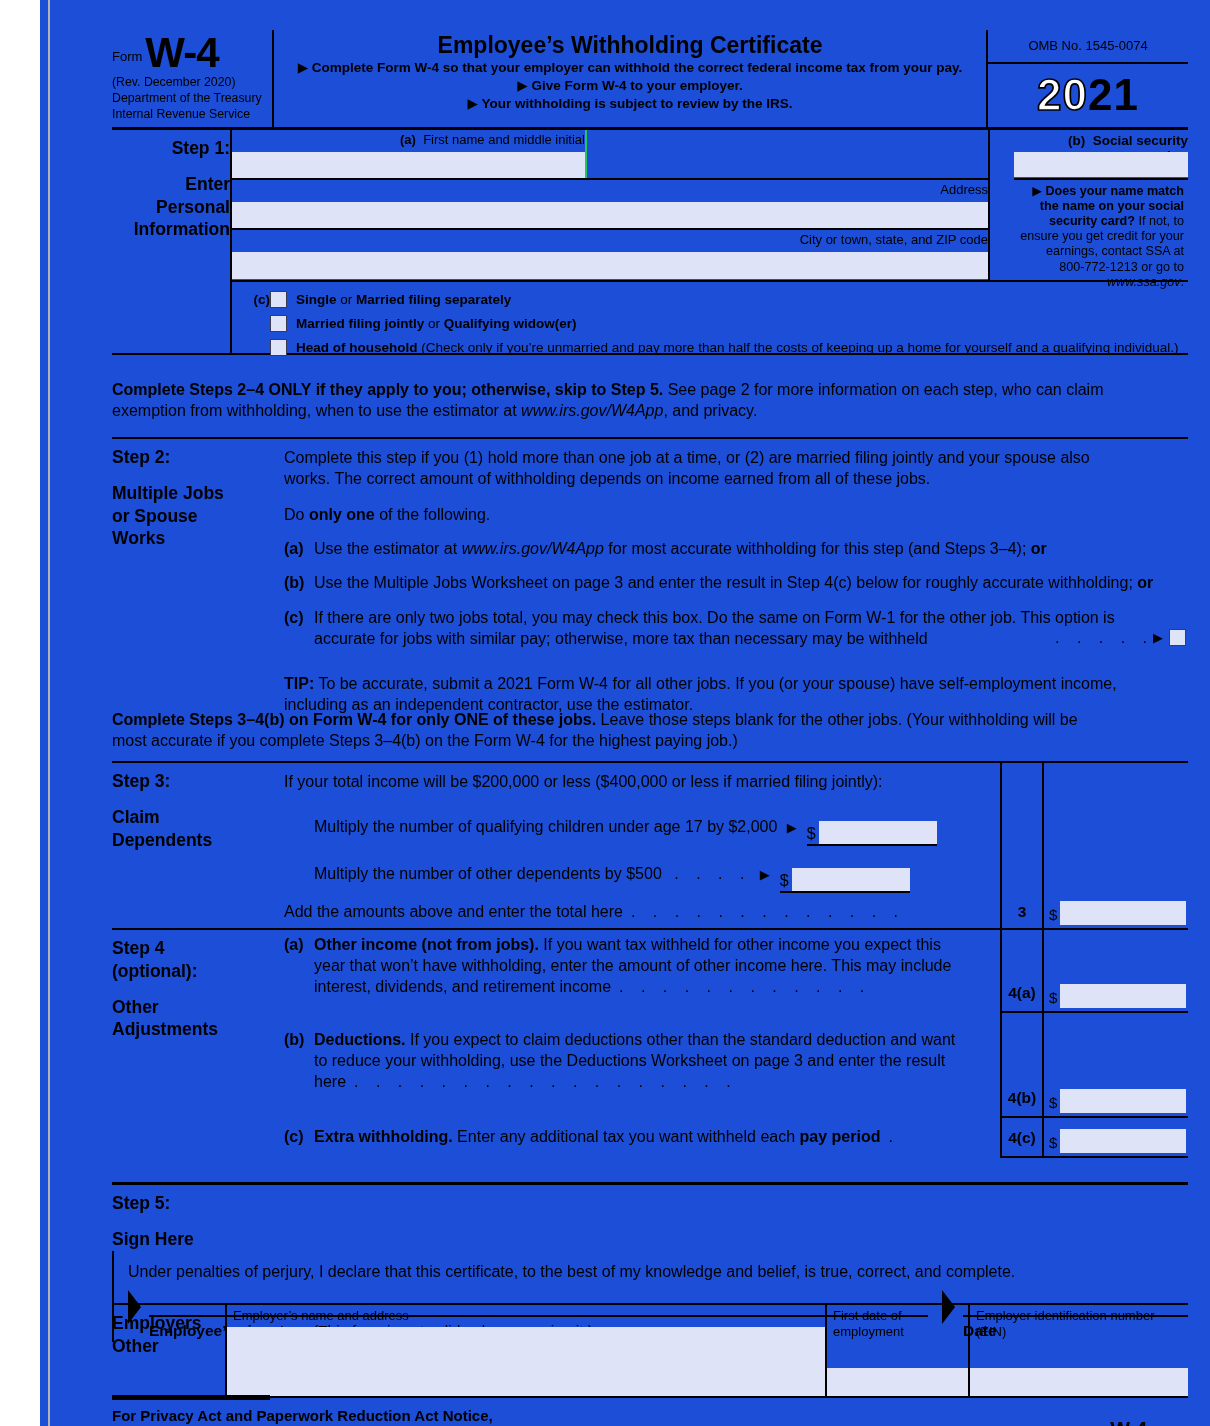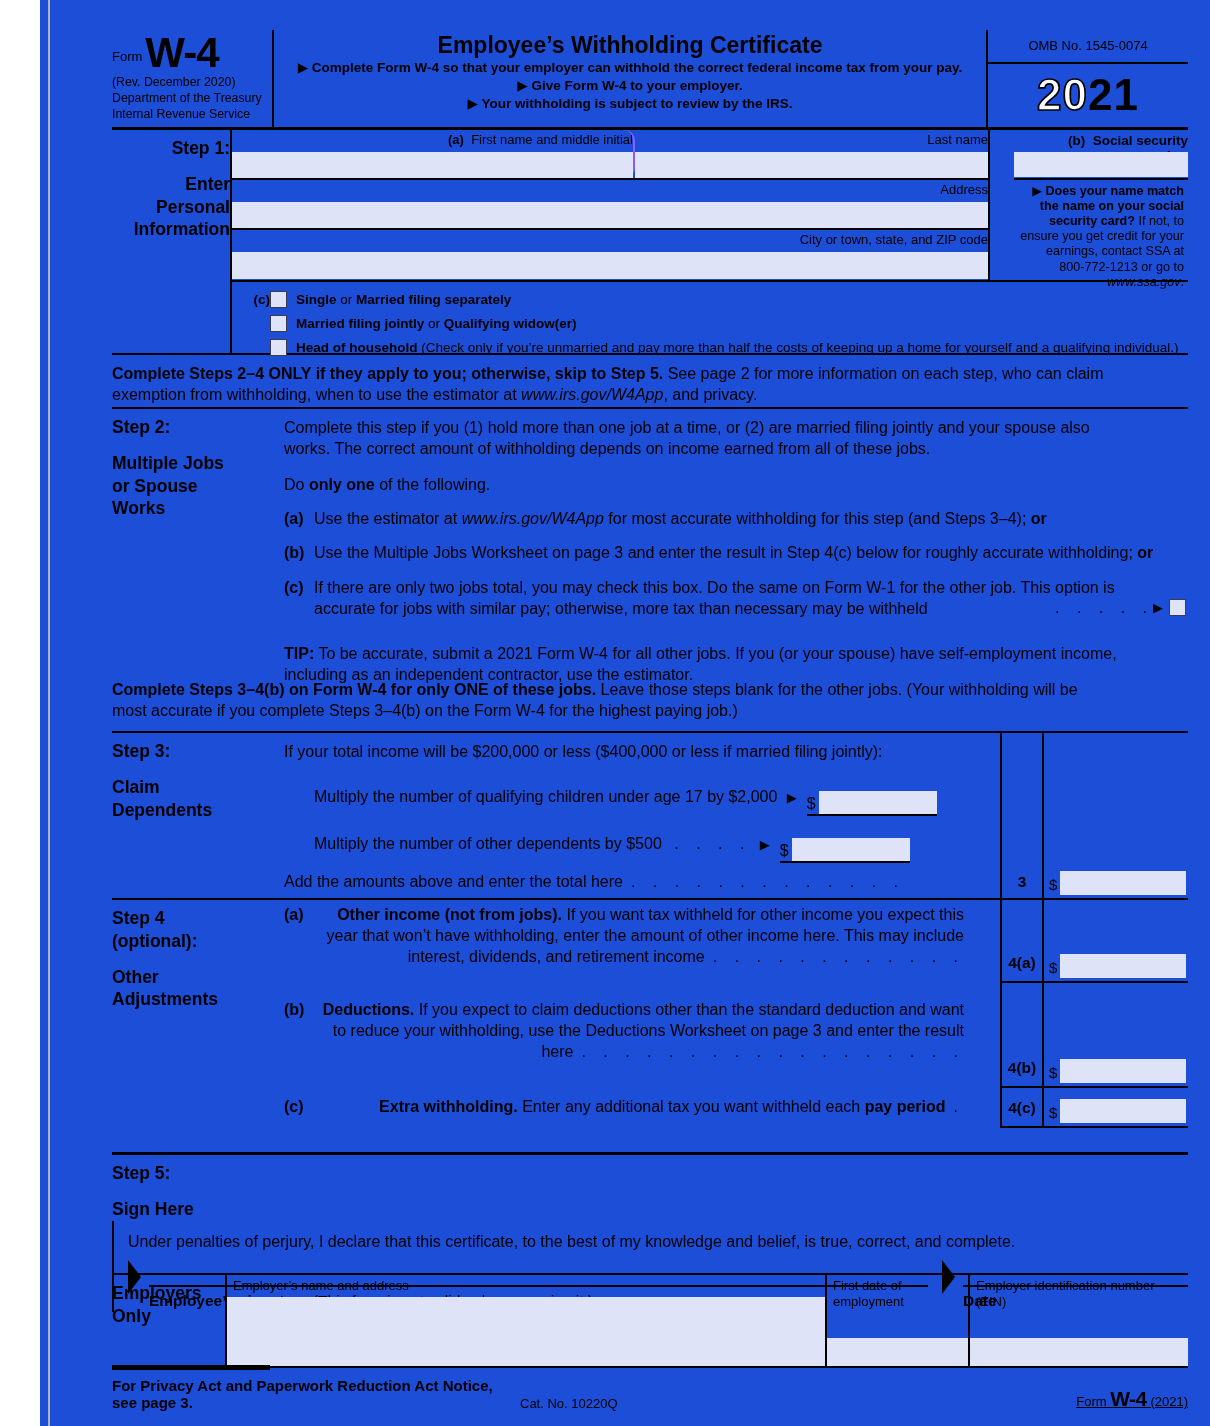--- a/index.html
+++ b/index.html
@@ -36,37 +36,37 @@
   
   .s1 { height:225px; border-bottom:2.5px solid #000;text-align:right; }
   .s1 .lblcol { width:118px; }
   .s1-main { flex:1; border-left:2px solid #000; display:flex; flex-direction:column; }
   .s1-top { display:flex; height:150px; }
   .s1-fields { flex:1; display:flex; flex-direction:column; }
   .frow1 { display:flex; height:50px; border-bottom:2px solid #000; }
   .fcell { display:flex; flex-direction:column; }
   .fcell .flabel { font-size:13px; padding:2px 0 0 6px; height:22px; }
   .fcell .finput { height:27px; background:var(--input-bg); }
-  .cell-a { width:403px; border-right:2px solid #8b5cf6;border-radius:11px; }
+  .cell-a { width:355px; border-right:2px solid #22c55e; }
   .cell-b { flex:1; }
   .frow2 { height:50px; border-bottom:2px solid #000; }
   .frow3 { height:50px; }
   .ssncol { width:200px; border-left:2px solid #000;padding-left:24px; }
   .ssn-top { height:50px; border-bottom:2px solid #000; display:flex; flex-direction:column; }
   .ssn-label { font-size:13.5px; font-weight:700; padding:3px 0 0 5px; height:22px; }
   .ssn-input { height:25px; background:var(--input-bg); }
   .ssa-note { font-size:12.6px; line-height:1.2; padding:4px 4px 0 5px; }
   .cbarea { border-top:2px solid #000; flex:1; padding:5px 0 0 7px; }
   .cbrow { display:flex; align-items:center; height:24px; font-size:13.5px; }
   .cprefix { width:31px; font-weight:700; }
   .checkbox { display:inline-block; width:17px; height:17px; background:var(--input-bg); border:1.5px solid #3c3c50; }
   .cblabel { margin-left:9px; white-space:nowrap; }
 
   
-  .para1 { height:54px; border-bottom:2px solid #000; padding-top:8px; }
+  .para1 { height:84px; border-bottom:2px solid #000; padding-top:24px; }
   .para1 .body-txt { max-width:1010px; }
   .para2 { height:64px; border-bottom:2.5px solid #000; padding-top:10px; }
   .para2 .body-txt { max-width:990px; }
 
   
   .s2 { height:260px; }
   .s2 .lblcol { width:172px; } .s2 .lblcol .sub { width:125px; }
   .s2-body { flex:1; }
   .s2-body .p1 { margin-top:8px; max-width:830px; }
   .s2-body .pdo { margin-top:15px; }
@@ -87,21 +87,21 @@
   .tbl { flex:1; display:flex; flex-direction:column; }
   .trow { display:flex; }
   .ftext { flex:1; }
   .numcell { width:42px; flex:none; border-left:2px solid #000; display:flex; align-items:flex-end; justify-content:center; font-weight:700; font-size:15.5px; padding-bottom:8px; }
   .amtcell { width:146px; flex:none; border-left:2px solid #000; display:flex; align-items:flex-end; padding:0 2px 3px 5px; font-size:15px; }
   .cellbox { flex:1; height:24px; background:var(--input-bg); margin-left:3px; }
   .rb { border-bottom:2px solid #000; }
   .usd-inline { display:inline-flex; align-items:flex-end; border-bottom:2px solid #000; margin-left:4px; vertical-align:-7px; }
   .ibox { display:inline-block; width:118px; height:23px; background:var(--input-bg); margin-left:3px; }
   .s4 { height:255px; border-bottom:3px solid #000; }
-  .s4 .ibody { max-width:650px;text-align:right; }
+  .s4 .ibody { max-width:650px; }
 
   
   .s5 { height:120px; border-bottom:2.5px solid #000;flex-direction:column; }
   .s5 .lblcol, .emp .lblcol { width:113px; }
   .s5-body { flex:1; border-left:2px solid #000; padding-left:14px; }
   .perjury { margin-top:10px; }
   .sigrow { display:flex; align-items:flex-end; margin-top:8px; }
   .big-arrow { width:0; height:0; border-left:13px solid #000; border-top:17px solid transparent; border-bottom:17px solid transparent; margin:0 8px 18px 0; flex:none; }
   .sig-block { flex:1; }
   .sig-rule { height:0; border-bottom:2px solid #000; }
@@ -165,24 +165,20 @@
         <div class="sub">Enter Personal Information</div>
       </div>
       <div class="s1-main">
         <div class="s1-top">
           <div class="s1-fields">
             <div class="frow1">
               <div class="fcell cell-a">
                 <div class="flabel"><b>(a)</b>&nbsp;&nbsp;<span>First name and middle initial</span></div>
                 <div class="finput"></div>
               </div>
-              <div class="fcell cell-b">
-                <div class="flabel">Last name</div>
-                <div class="finput"></div>
-              </div>
             </div>
             <div class="fcell frow2">
               <div class="flabel">Address</div>
               <div class="finput"></div>
             </div>
             <div class="fcell frow3">
               <div class="flabel">City or town, state, and ZIP code</div>
               <div class="finput"></div>
             </div>
           </div>
@@ -358,21 +354,21 @@
           <div class="big-arrow"></div>
           <div class="date-block">
             <div class="sig-rule"></div>
             <div class="sig-cap"><b>Date</b></div>
           </div>
         </div>
       </div>
     </div>
 
     <div class="sec emp">
-      <div class="lblcol">Employers Only</div>
+      <div class="lblcol">Employers Other</div>
       <div class="emp-body">
         <div class="ecol ecol1">
           <div class="elabel">Employer’s name and address</div>
           <div class="ebox"></div>
         </div>
         <div class="ecol ecol2">
           <div class="elabel">First date of employment</div>
           <div class="ebox-s"></div>
         </div>
         <div class="ecol ecol3">

